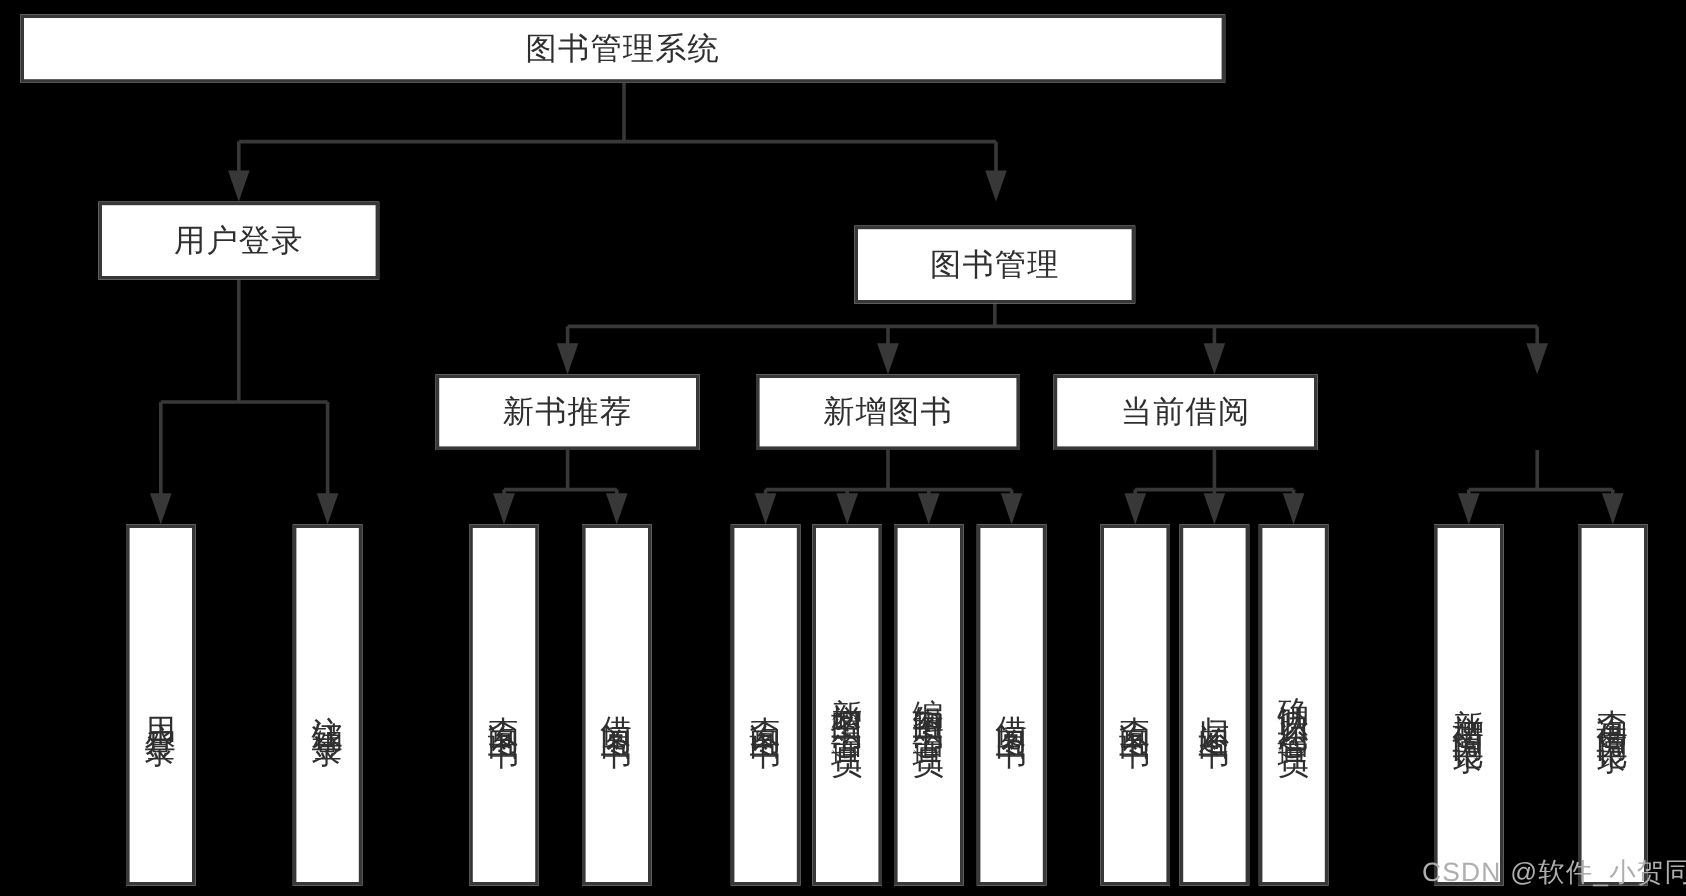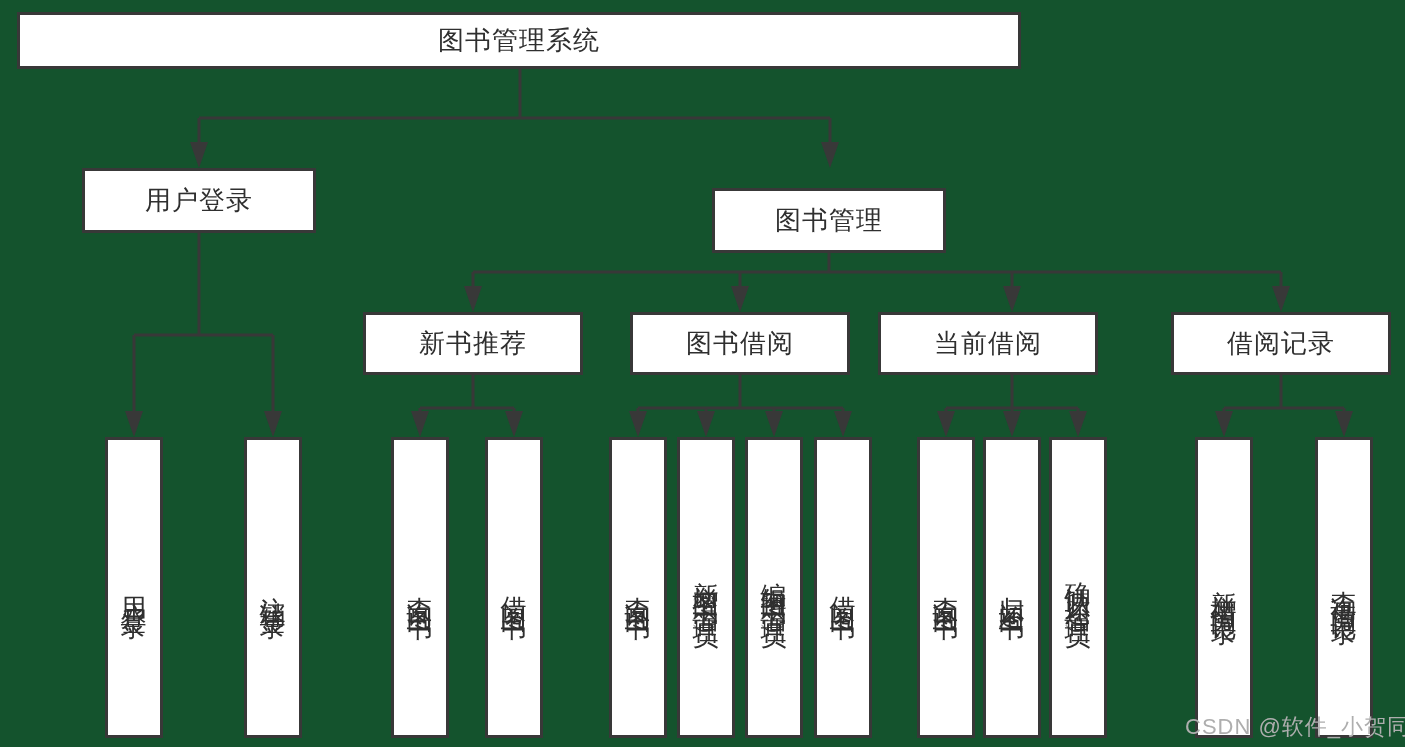--- a/index.html
+++ b/index.html
@@ -3,21 +3,21 @@
 <meta charset="utf-8">
 <style>
   * { margin: 0; padding: 0; box-sizing: border-box; }
   html, body { background: #ffffff; }
   body { font-family: "Liberation Sans", "DejaVu Sans", sans-serif; }
 
   .stage {
     position: relative;
     width: 1405px;
     height: 747px;
-    background: #14532d;
+    background: #000000;
     overflow: hidden;
   }
 
   .connectors {
     position: absolute;
     left: 0; top: 0;
     width: 1405px; height: 747px;
     pointer-events: none;
   }
 
@@ -106,27 +106,24 @@
     <span>用户登录</span>
   </div>
   <div class="node hnode l2 b">
     <span>图书管理</span>
   </div>
 
   <div class="node hnode l3 a">
     <span>新书推荐</span>
   </div>
   <div class="node hnode l3 b">
-    <span>图书借阅</span>
+    <span>新增图书</span>
   </div>
   <div class="node hnode l3 c">
     <span>当前借阅</span>
-  </div>
-  <div class="node hnode l3 d">
-    <span>借阅记录</span>
   </div>
 
   <div class="node vnode" style="left:105px;">
     <span class="vtext">用户登录</span>
   </div>
   <div class="node vnode" style="left:244px;">
     <span class="vtext">注销登录</span>
   </div>
 
   <div class="node vnode" style="left:391px;">

